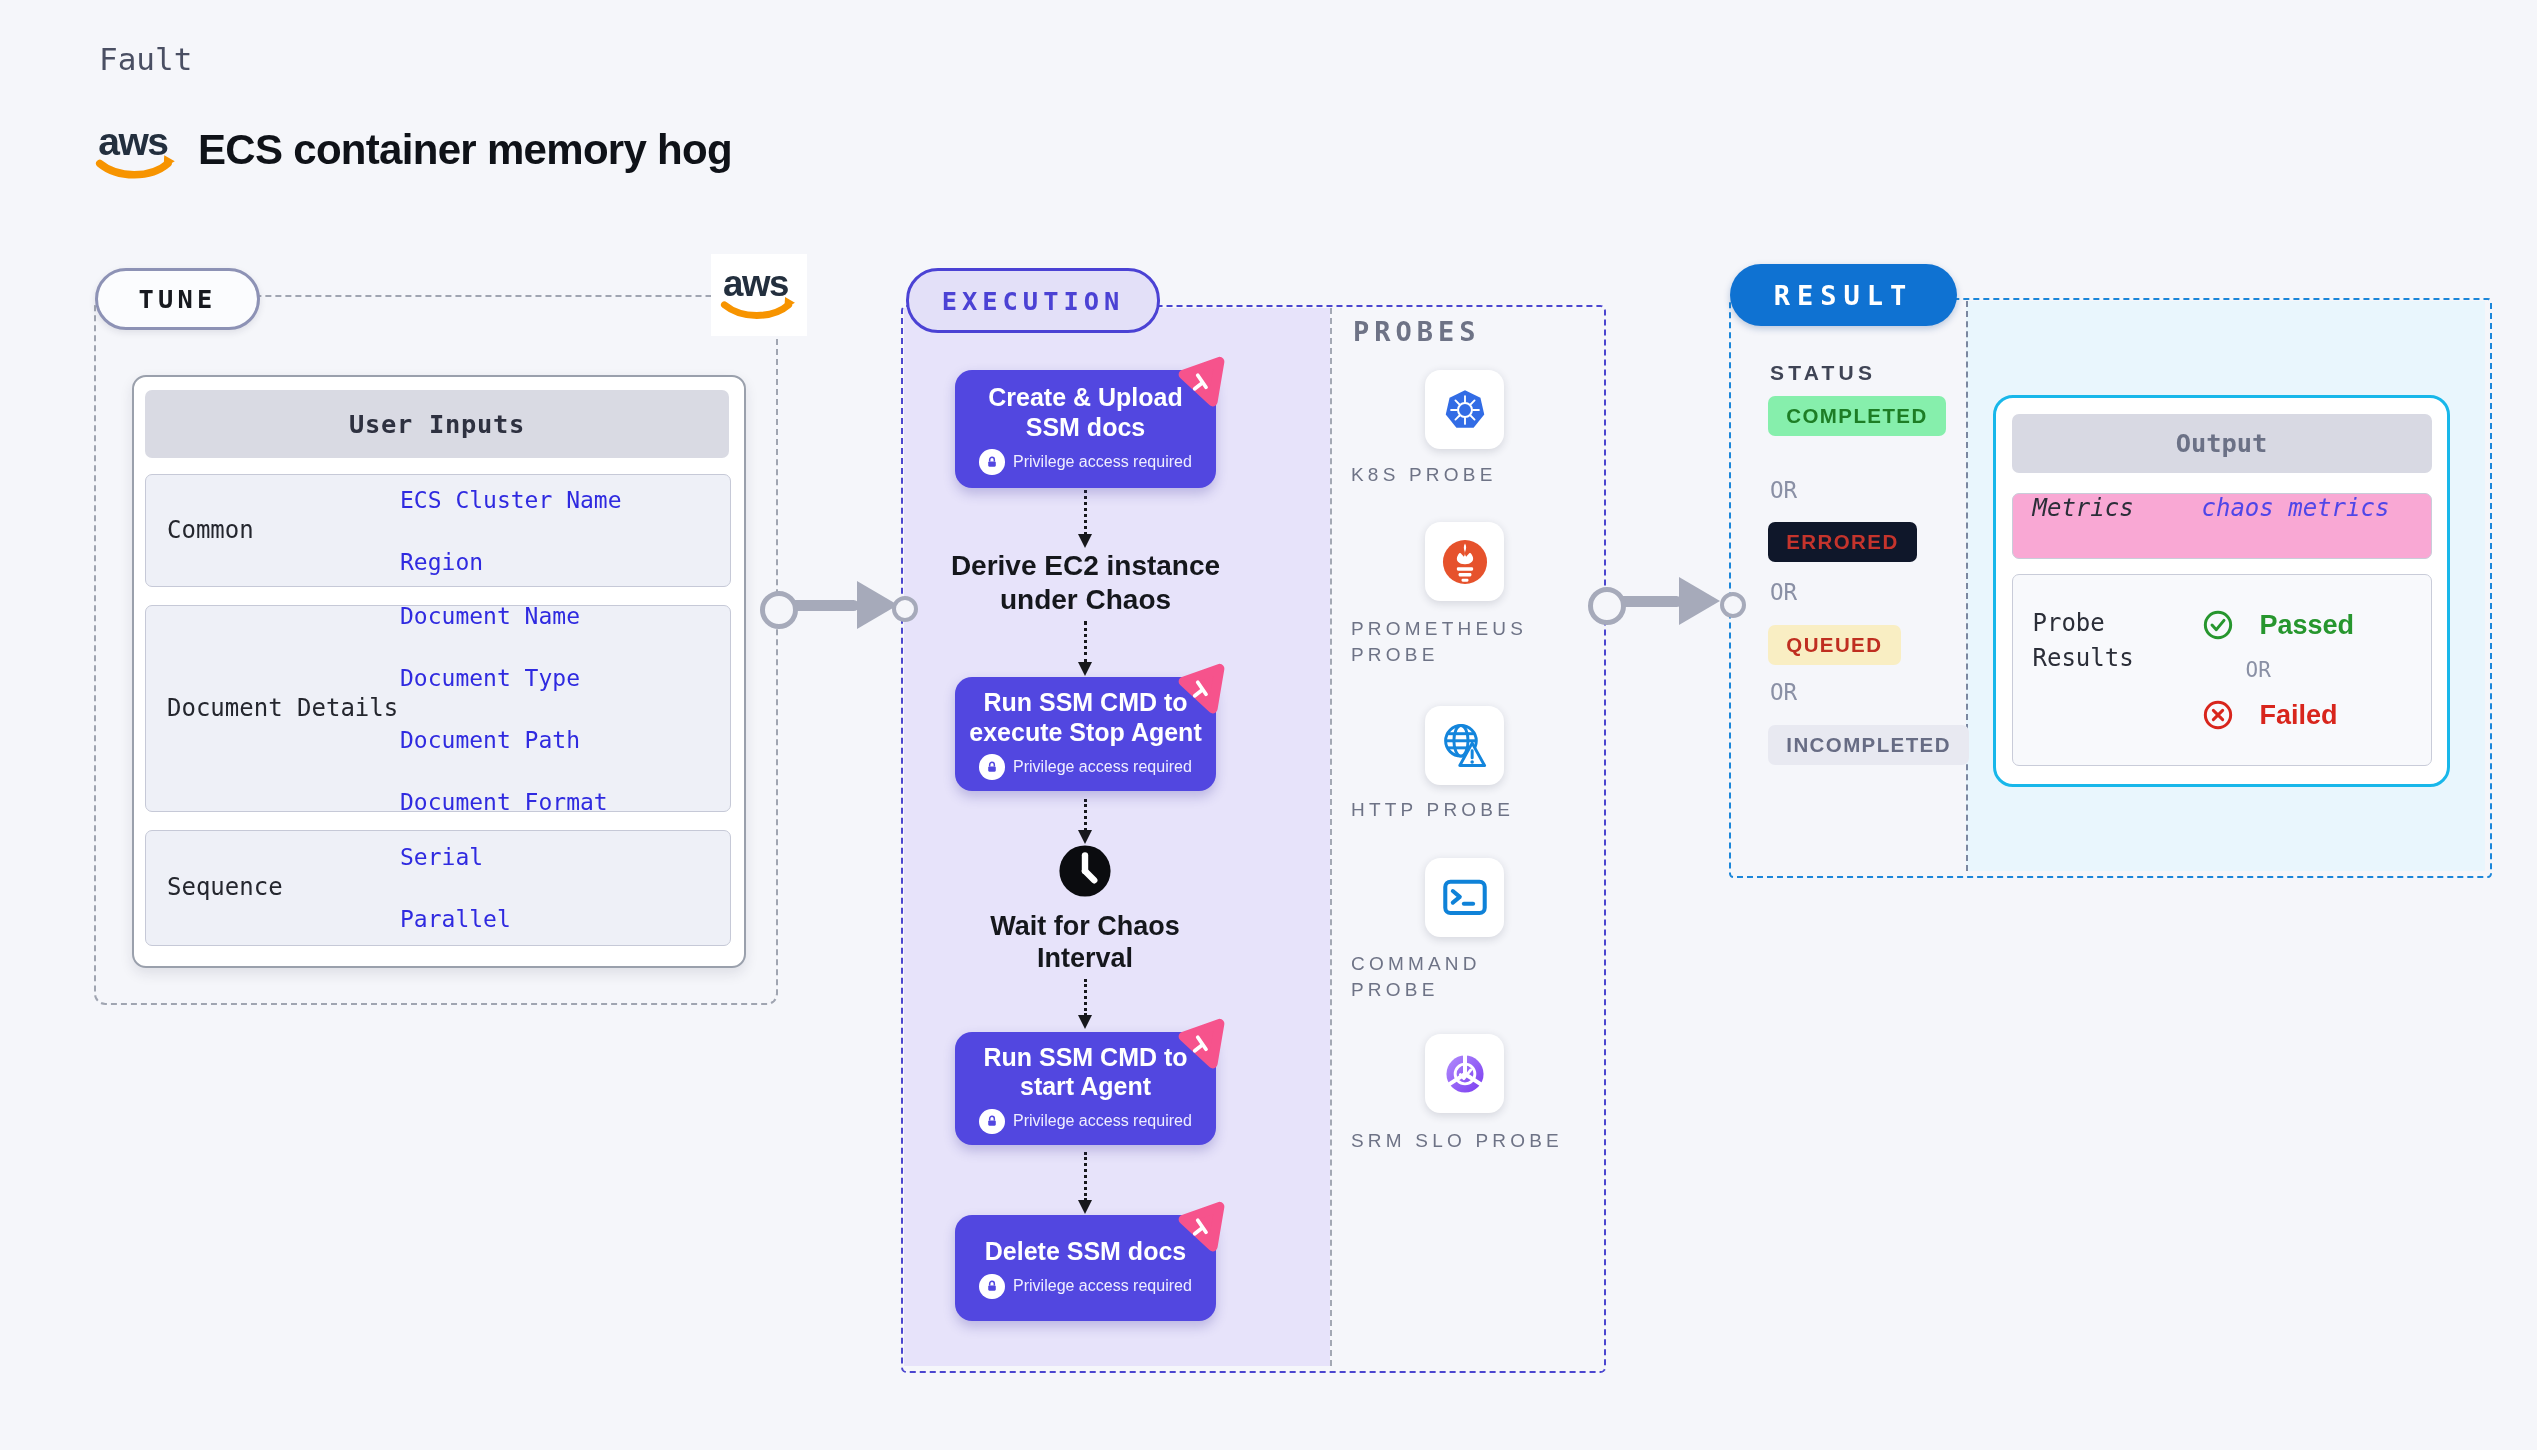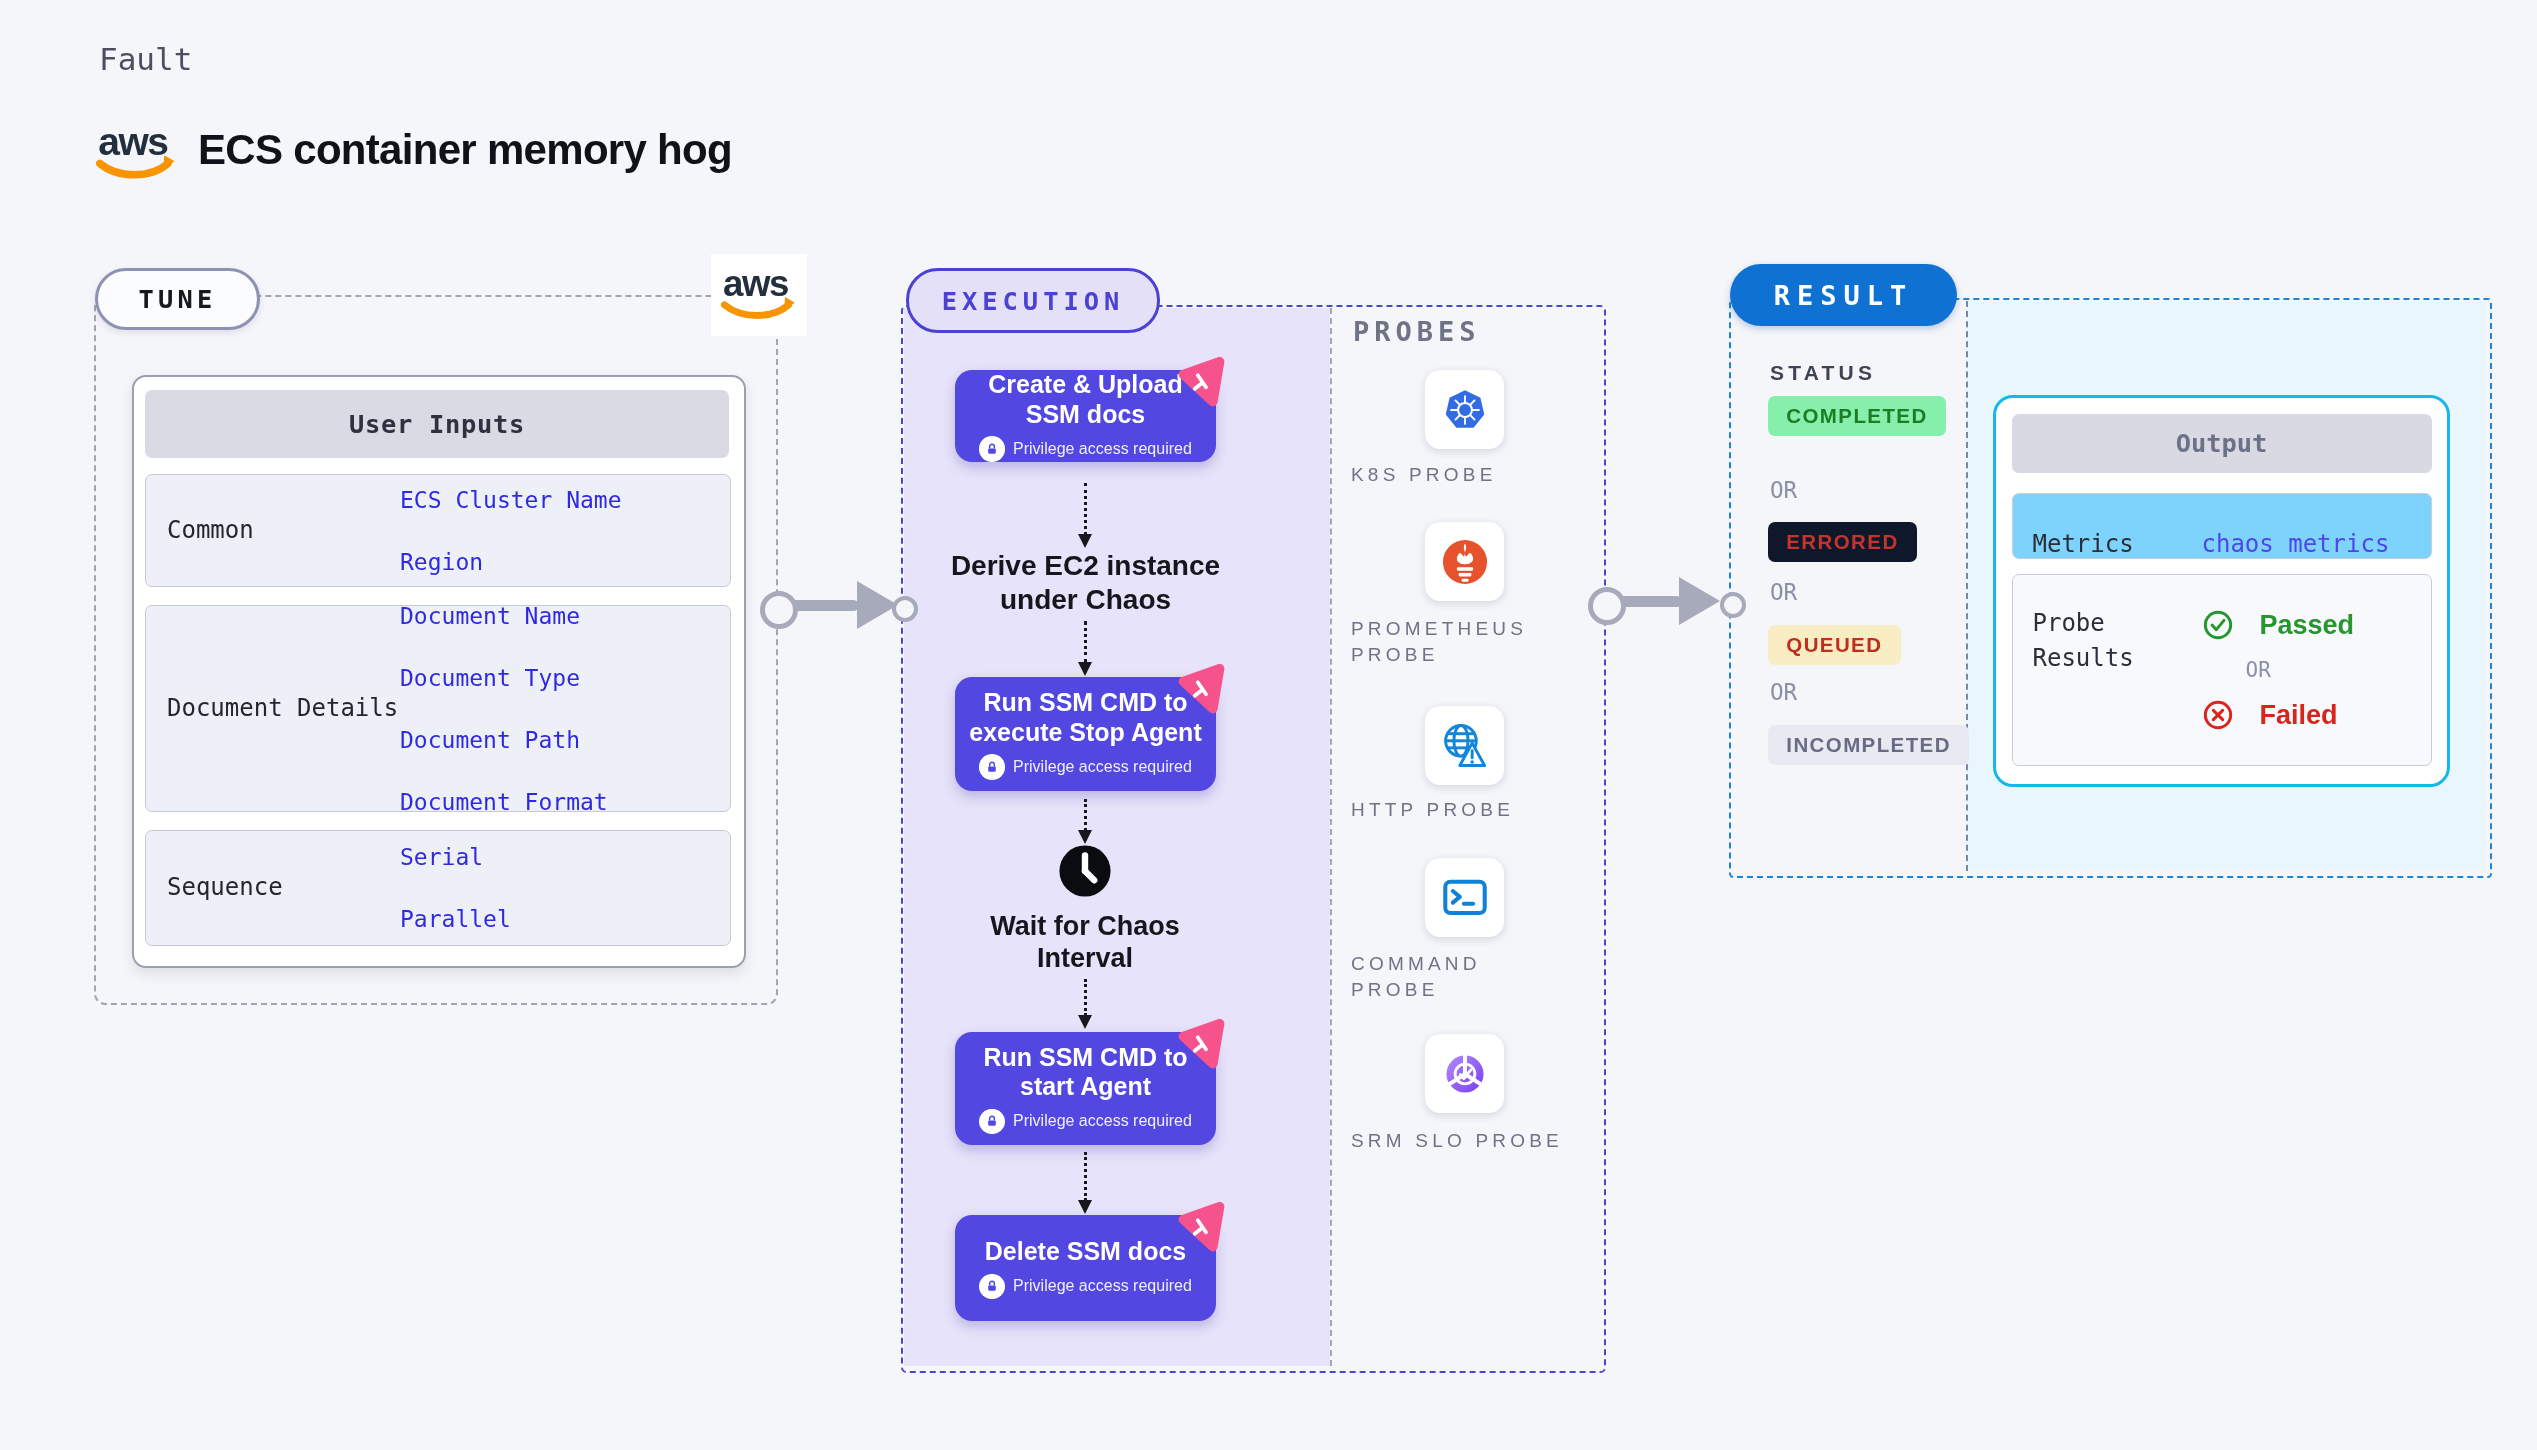--- a/index.html
+++ b/index.html
@@ -51,21 +51,21 @@
               font-size:25.4px;font-weight:bold;color:#4b42d4;letter-spacing:5px;z-index:3;}
   .step-box{left:955px;width:261px;background:#5247e0;border-radius:17px;color:#ffffff;
             display:flex;flex-direction:column;align-items:center;justify-content:center;gap:7px;
             box-shadow:0 5.6px 11.3px rgba(60,50,160,.25);z-index:2;}
   .step-box .t{font-size:25px;font-weight:bold;text-align:center;line-height:1.18;padding:0 7px;}
   .priv{display:flex;align-items:center;gap:8.5px;}
   .priv .lock-c{width:25.4px;height:25.4px;border-radius:50%;background:#ffffff;display:flex;
                 align-items:center;justify-content:center;}
   .priv .pt{font-size:16px;color:#efeeff;}
   .pink-badge{position:absolute;top:-15.5px;right:-11.3px;width:54px;height:54px;z-index:3;}
-  .sb1{top:370px;height:92px;}
+  .sb1{top:370px;height:118px;}
   .sb2{top:677px;height:114px;}
   .sb3{top:1032px;height:113px;}
   .sb4{top:1215px;height:106px;}
   .conn{left:1084px;width:0;border-left:3.5px dotted #17181c;z-index:1;}
   .conn::after{content:"";position:absolute;left:-9.2px;bottom:-12.7px;width:0;height:0;
                border-left:7.8px solid transparent;border-right:7.8px solid transparent;
                border-top:14px solid #17181c;}
   .c1{top:483px;height:52px;}
   .c2{top:621px;height:42px;}
   .c3{top:799px;height:32px;}
@@ -103,22 +103,22 @@
   .st-errored{top:522px;background:#0f172a;color:#c5342c;}
   .st-queued{top:625px;background:#f9eec3;color:#bf2e20;}
   .st-incompleted{top:725px;background:#e8e9f1;color:#676c84;}
   .or-lbl{left:1770px;font-size:22.6px;color:#8a90a5;font-weight:500;}
   .or1{top:477px;} .or2{top:579px;} .or3{top:679px;}
 
   .output-box{left:1993px;top:395px;width:457px;height:392px;background:#ffffff;border:3.5px solid #18b7ea;
               border-radius:20px;box-sizing:border-box;padding:15.5px;z-index:2;}
   .output-head{height:59px;background:#d8d9e3;border-radius:7px;display:flex;align-items:center;
                justify-content:center;font-size:25.4px;color:#6b7186;font-weight:600;}
-  .metrics-row{margin-top:20px;height:66px;background:#7dd3fc;border:1.4px solid #c9ccd9;border-radius:7px;
-               display:flex;align-items:flex-end;box-sizing:border-box;}
+  .metrics-row{margin-top:20px;height:66px;background:#f9a8d4;border:1.4px solid #c9ccd9;border-radius:7px;
+               display:flex;align-items:flex-start;box-sizing:border-box;font-style:italic;}
   .metrics-row .lbl{flex:0 0 169px;padding-left:20px;font-size:24px;color:#2b2e38;}
   .metrics-row .val{font-size:24px;color:#4f46e8;font-weight:500;}
   .results-row{margin-top:15.5px;height:192px;background:#f8f9fc;border:1.4px solid #c9ccd9;border-radius:7px;
                display:flex;box-sizing:border-box;}
   .results-row .lbl{flex:0 0 169px;padding-left:20px;padding-top:31px;font-size:24px;color:#2b2e38;line-height:1.45;}
   .results-col{display:flex;flex-direction:column;justify-content:center;gap:17px;}
   .pr-line{display:flex;align-items:center;gap:26px;}
   .pr-passed{font-size:27px;font-weight:bold;color:#27962e;}
   .pr-failed{font-size:27px;font-weight:bold;color:#d8251c;}
   .pr-or{font-size:21px;color:#8a90a5;margin-left:44px;}

